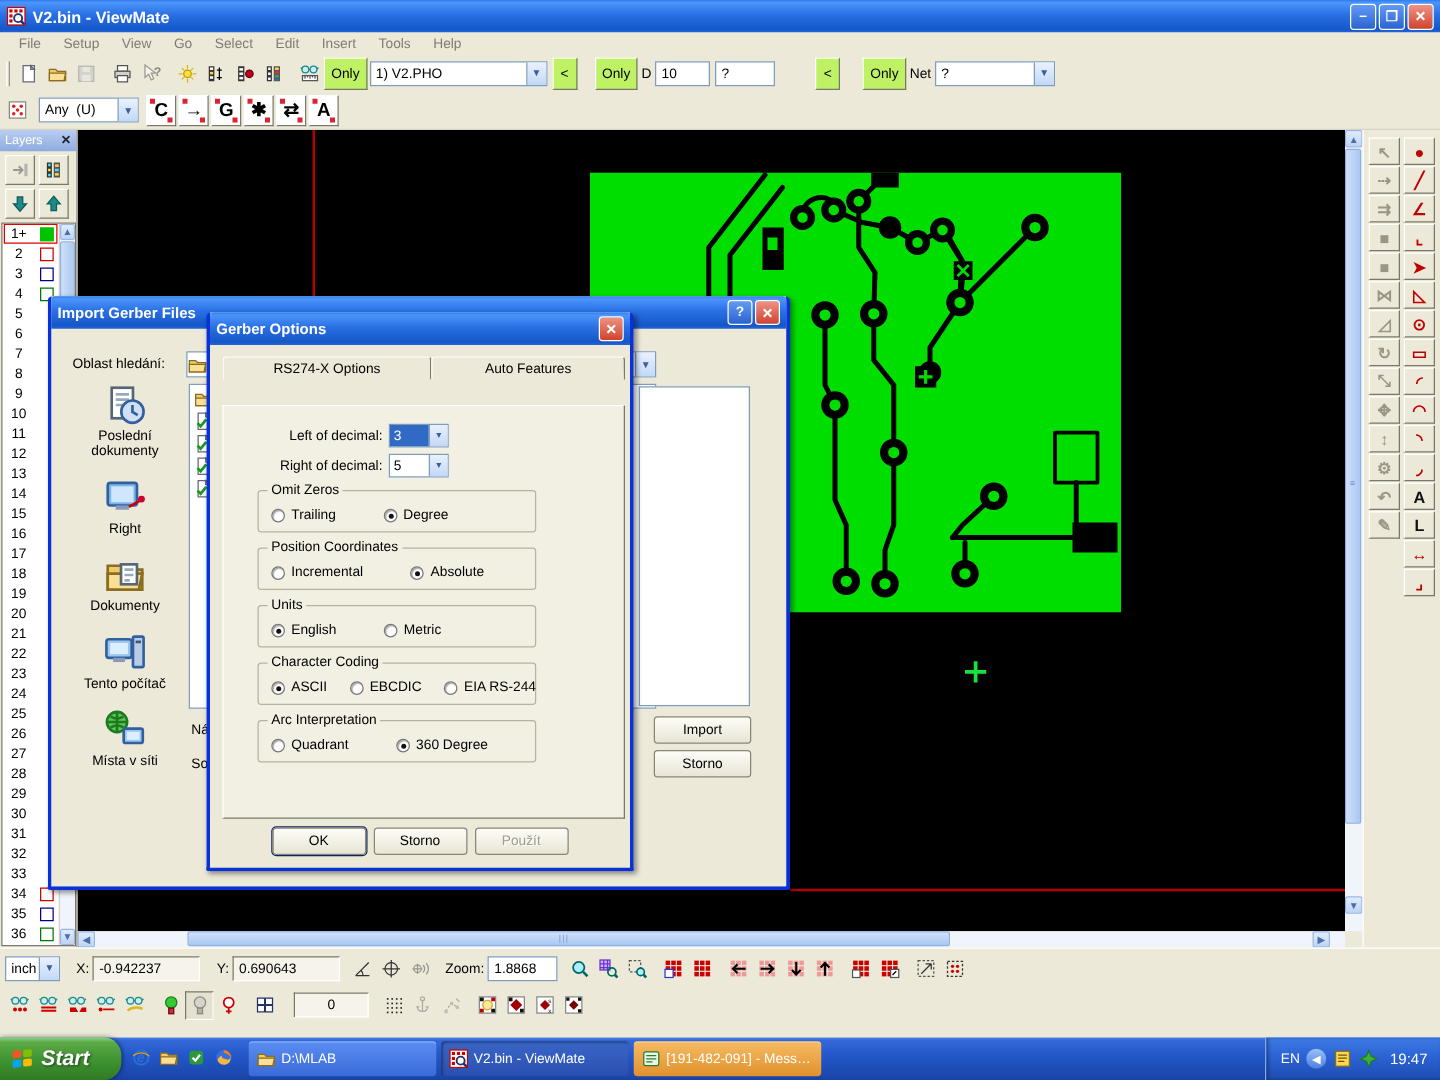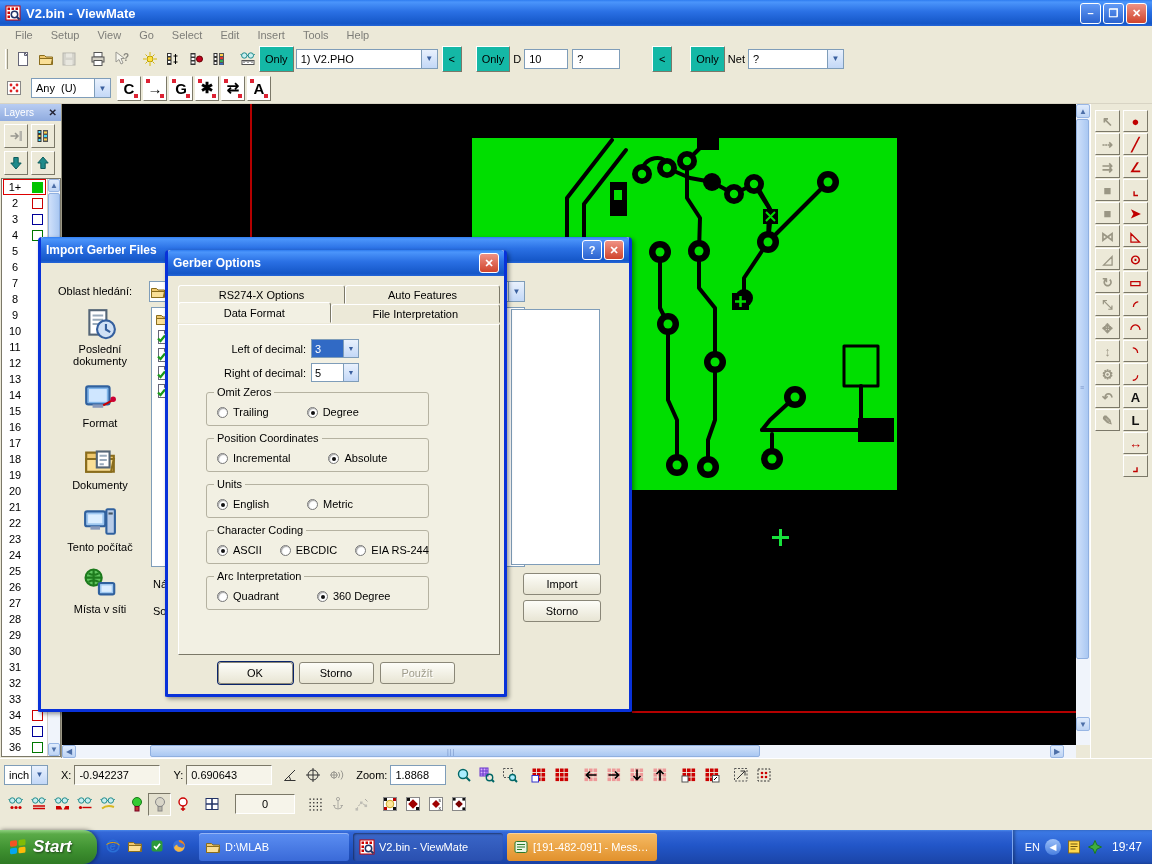--- a/index.html
+++ b/index.html
@@ -18,21 +18,21 @@
 .tbrow{position:absolute;left:0;width:1152px;background:#ECE9D8;display:flex;align-items:center;z-index:40}
 #toolbar1{top:44px;height:29px;padding:0 2px}
 #toolbar2{top:73px;height:31px;padding:0 2px;border-bottom:1px solid #d8d4c4}
 .grip{width:3px;height:20px;border-left:1px solid #fff;border-right:1px solid #9a9684;margin:0 3px}
 .tbtn{width:23px;height:23px;background:#ECE9D8;border:1px solid #ECE9D8;display:flex;align-items:center;justify-content:center;flex:none}
 .tbtn.raised,{border-color:#fff #7b7868 #7b7868 #fff}
 .tbtn.pressed{border-color:#7b7868 #fff #fff #7b7868;background:#e4e1cf}
 .tbtn .dis{filter:grayscale(1) opacity(.55)}
 .dis{filter:grayscale(1) opacity(.55)}
 .tbsep{width:6px;flex:none}
-.tbbtn-text{height:26px;padding:0 5px;border:1px solid;border-color:#fff #7b7868 #7b7868 #fff;background:#14b8a6;display:flex;align-items:center;flex:none}
+.tbbtn-text{height:26px;padding:0 5px;border:1px solid;border-color:#fff #7b7868 #7b7868 #fff;background:#bef264;display:flex;align-items:center;flex:none}
 .combo{height:20px;background:#fff;border:1px solid #7F9DB9;display:flex;align-items:center;flex:none}
 .combo .val{flex:1;padding:0 4px;white-space:nowrap;overflow:hidden}
 .combo .drop{width:16px;height:100%;border-left:1px solid #7F9DB9;background:linear-gradient(180deg,#e9f1fd,#c3d8f7);color:#3a5f9e;font-size:8px;display:flex;align-items:center;justify-content:center}
 .field{height:20px;background:#fff;border:1px solid #7F9DB9;padding:0 4px;display:flex;align-items:center;flex:none}
 .lbl{padding:0 3px;flex:none}
 .letterbtn{width:24px;height:25px;margin-right:2px;background:#fff;border:1px solid;border-color:#fff #7b7868 #7b7868 #fff;
  font-weight:bold;font-size:15px;display:flex;align-items:center;justify-content:center;position:relative;flex:none}
 .letterbtn::before,.letterbtn::after{content:"";position:absolute;width:4px;height:4px;background:#d23;}
 .letterbtn::before{left:2px;top:2px}.letterbtn::after{right:2px;bottom:2px}
 
@@ -676,21 +676,21 @@
       <div class="place">
         <span class="picon">
           <svg viewBox="0 0 16 16" width="34" height="34">
             <rect x="1.5" y="2.5" width="11" height="8.5" rx="1" fill="#7fb4e8" stroke="#30619e"></rect>
             <rect x="2.8" y="3.8" width="8.4" height="6" fill="#cfe6ff"></rect>
             <rect x="4.5" y="11" width="5" height="1.6" fill="#8899bb"></rect>
             <path d="M9.5 11.5l4.5-2.5" stroke="#c00"></path>
             <circle cx="14.2" cy="8.6" r="1.3" fill="#c03"></circle>
           </svg>
         </span>
-        <span class="plabel">Format</span>
+        <span class="plabel">Right</span>
       </div>
       <div class="place">
         <span class="picon">
           <svg viewBox="0 0 16 16" width="34" height="34">
             <path d="M1.5 4.5h5L8 6h6.5v7.5h-13z" fill="#f0c86e" stroke="#8a6d1d"></path>
             <path d="M1.5 7.5h13l-1.3 6H1.5z" fill="#fadf96" stroke="#8a6d1d"></path>
             <rect x="6.5" y="4" width="6" height="7.5" fill="#fff" stroke="#567"></rect>
             <path d="M7.8 6h3.4M7.8 8h3.4M7.8 10h2" stroke="#9ab"></path>
           </svg>
         </span>
@@ -767,24 +767,20 @@
   <div class="xptitle">
     <span>Gerber Options</span>
     <span class="capbtns">
       <span class="capbtn close">✕</span>
     </span>
   </div>
   <div id="gtabs">
     <div class="tabrow">
       <div class="tab" style="flex:1.08">RS274-X Options</div>
       <div class="tab">Auto Features</div>
-    </div>
-    <div class="tabrow">
-      <div class="tab active" style="flex:0.9">Data Format</div>
-      <div class="tab">File Interpretation</div>
     </div>
   </div>
   <div id="gpane">
     <div class="decrow">
       <span class="dlabel">Left of decimal:</span>
       <span class="dcombo">
         <span class="val sel">3</span>
         <span class="drop">▼</span>
       </span>
     </div>

